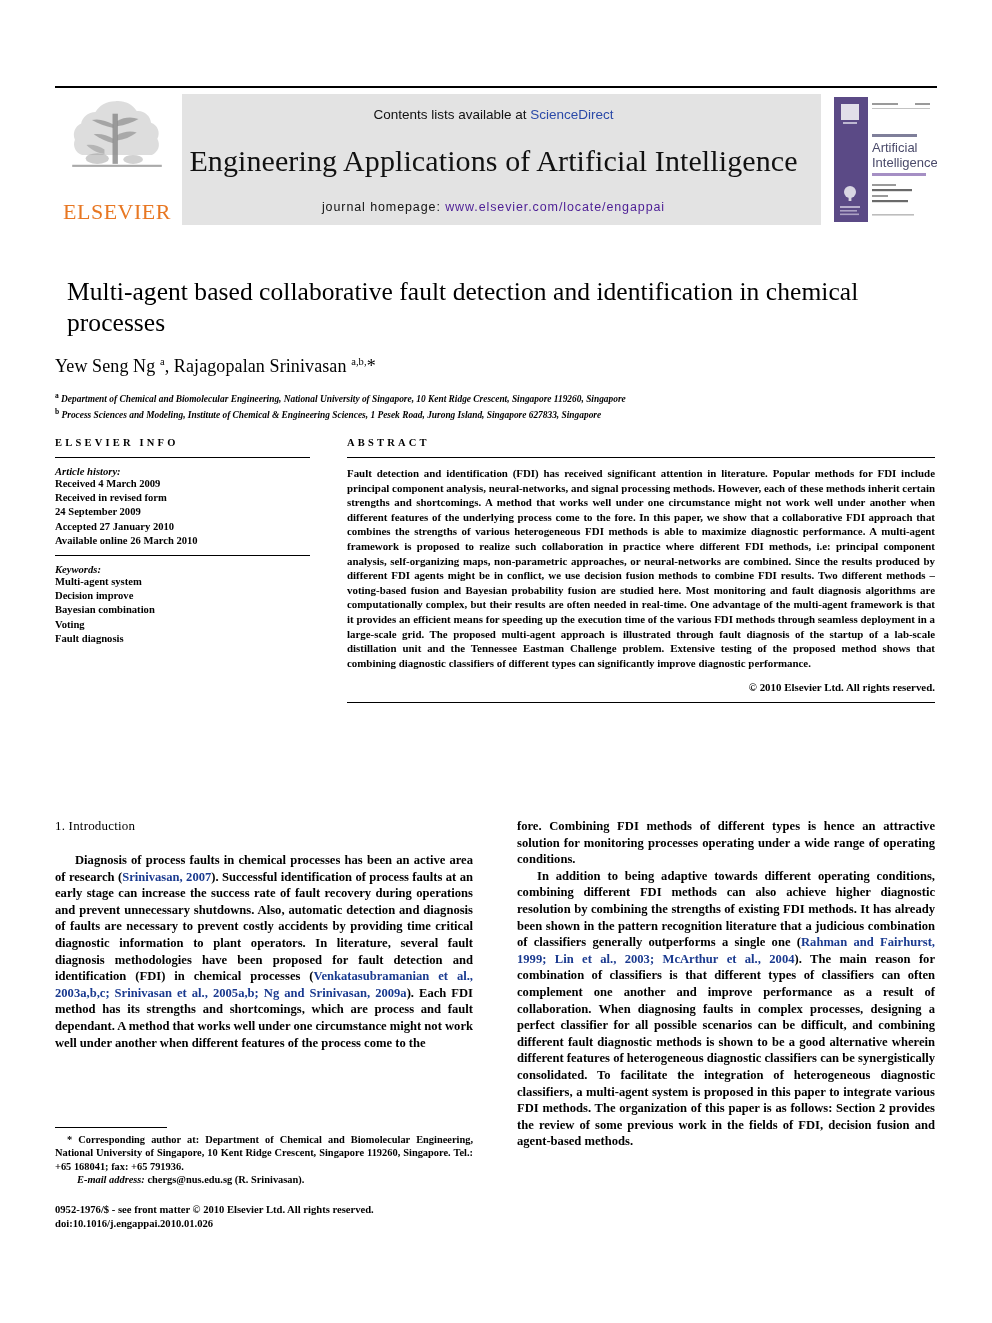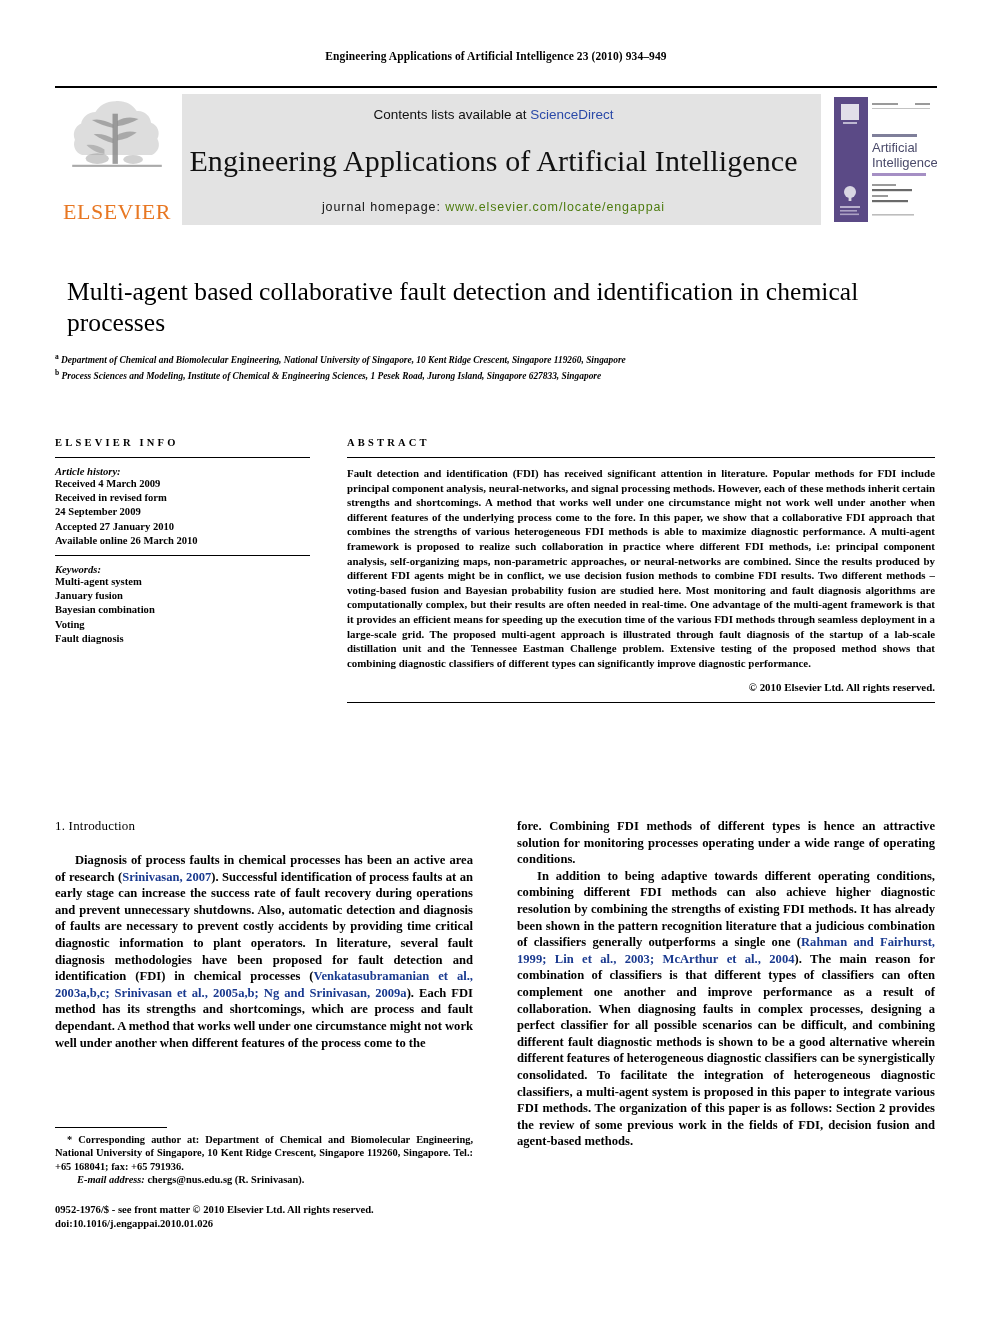--- a/index.html
+++ b/index.html
@@ -89,21 +89,21 @@
     font-size: 30px;
     letter-spacing: 0.1px;
     color: #111;
   }
   .homepage-line {
     font-family: "Liberation Sans", sans-serif;
     font-size: 12.5px;
     letter-spacing: 0.9px;
     color: #111;
   }
-  .homepage-line .url { color: #4d7c0f; }
+  .homepage-line .url { color: #4c1d95; }
   .cover-thumb {
     flex: 0 0 106px;
     width: 106px;
     margin-left: 10px;
     position: relative;
     background: #ffffff;
   }
 
   
   .title-block {
@@ -248,21 +248,20 @@
     font-size: 10.6px;
     line-height: 14px;
     font-weight: bold;
   }
 </style>
 </head>
 <body>
 
 <div class="page">
 
-  <div class="running-head">Engineering Applications of Artificial Intelligence 23 (2010) 934–949</div>
 
   <div class="masthead">
 
     <div class="elsevier-logo">
       <svg class="tree-svg" width="112" height="96" viewBox="0 0 112 96">
         <g fill="#8d8d8d">
           <path d="M54 8 C44 8 36 13 32 20 C24 20 17 26 16 33 C9 36 6 44 9 51 C6 58 10 66 17 68 L95 68 C102 65 105 57 101 50 C105 43 101 34 94 32 C93 24 86 18 78 19 C73 11 64 7 54 8 Z" opacity="0.30"></path>
           <path d="M51 22 L51 78 L57 78 L57 22 Z" opacity="0.85"></path>
           <path d="M52 34 C44 30 36 27 28 29 C35 33 43 36 52 38 Z" opacity="0.7"></path>
           <path d="M56 30 C64 26 72 25 80 28 C73 32 65 35 56 36 Z" opacity="0.7"></path>
@@ -313,20 +312,21 @@
         <rect x="41" y="101" width="16" height="2" fill="#9a9a9a"></rect>
         <rect x="41" y="106" width="36" height="2.2" fill="#6a6a6a"></rect>
         <rect x="41" y="120" width="42" height="1.6" fill="#bdbdbd"></rect>
       </svg>
     </div>
 
   </div>
 
   <div class="title-block">
     <h1 class="paper-title">Multi-agent based collaborative fault detection and identification in chemical processes</h1>
+    <div class="authors">Yew Seng Ng <sup>a</sup>, Rajagopalan Srinivasan <sup>a,b,</sup>*</div>
     <div class="affiliations">
       <div>
         <sup>a</sup>
         <span>Department of Chemical and Biomolecular Engineering, National University of Singapore, 10 Kent Ridge Crescent, Singapore 119260, Singapore</span>
       </div>
       <div>
         <sup>b</sup>
         <span>Process Sciences and Modeling, Institute of Chemical &amp; Engineering Sciences, 1 Pesek Road, Jurong Island, Singapore 627833, Singapore</span>
       </div>
     </div>
@@ -340,21 +340,21 @@
       <div class="info-label">Article history:</div>
       <div class="info-line">Received 4 March 2009</div>
       <div class="info-line">Received in revised form</div>
       <div class="info-line">24 September 2009</div>
       <div class="info-line">Accepted 27 January 2010</div>
       <div class="info-line">Available online 26 March 2010</div>
       <div class="rule-thin"></div>
       <div class="info-label">Keywords:</div>
       <div class="keywords-list">
         <div class="info-line">Multi-agent system</div>
-        <div class="info-line">January fusion</div>
+        <div class="info-line">Decision improve</div>
         <div class="info-line">Bayesian combination</div>
         <div class="info-line">Voting</div>
         <div class="info-line">Fault diagnosis</div>
       </div>
     </div>
 
     <div class="col-abstract">
       <div class="sec-head">ABSTRACT</div>
       <div class="rule"></div>
       <div class="abstract-text">Fault detection and identification (FDI) has received significant attention in literature. Popular methods for FDI include principal component analysis, neural-networks, and signal processing methods. However, each of these methods inherit certain strengths and shortcomings. A method that works well under one circumstance might not work well under another when different features of the underlying process come to the fore. In this paper, we show that a collaborative FDI approach that combines the strengths of various heterogeneous FDI methods is able to maximize diagnostic performance. A multi-agent framework is proposed to realize such collaboration in practice where different FDI methods, i.e: principal component analysis, self-organizing maps, non-parametric approaches, or neural-networks are combined. Since the results produced by different FDI agents might be in conflict, we use decision fusion methods to combine FDI results. Two different methods – voting-based fusion and Bayesian probability fusion are studied here. Most monitoring and fault diagnosis algorithms are computationally complex, but their results are often needed in real-time. One advantage of the multi-agent framework is that it provides an efficient means for speeding up the execution time of the various FDI methods through seamless deployment in a large-scale grid. The proposed multi-agent approach is illustrated through fault diagnosis of the startup of a lab-scale distillation unit and the Tennessee Eastman Challenge problem. Extensive testing of the proposed method shows that combining diagnostic classifiers of different types can significantly improve diagnostic performance.</div>

